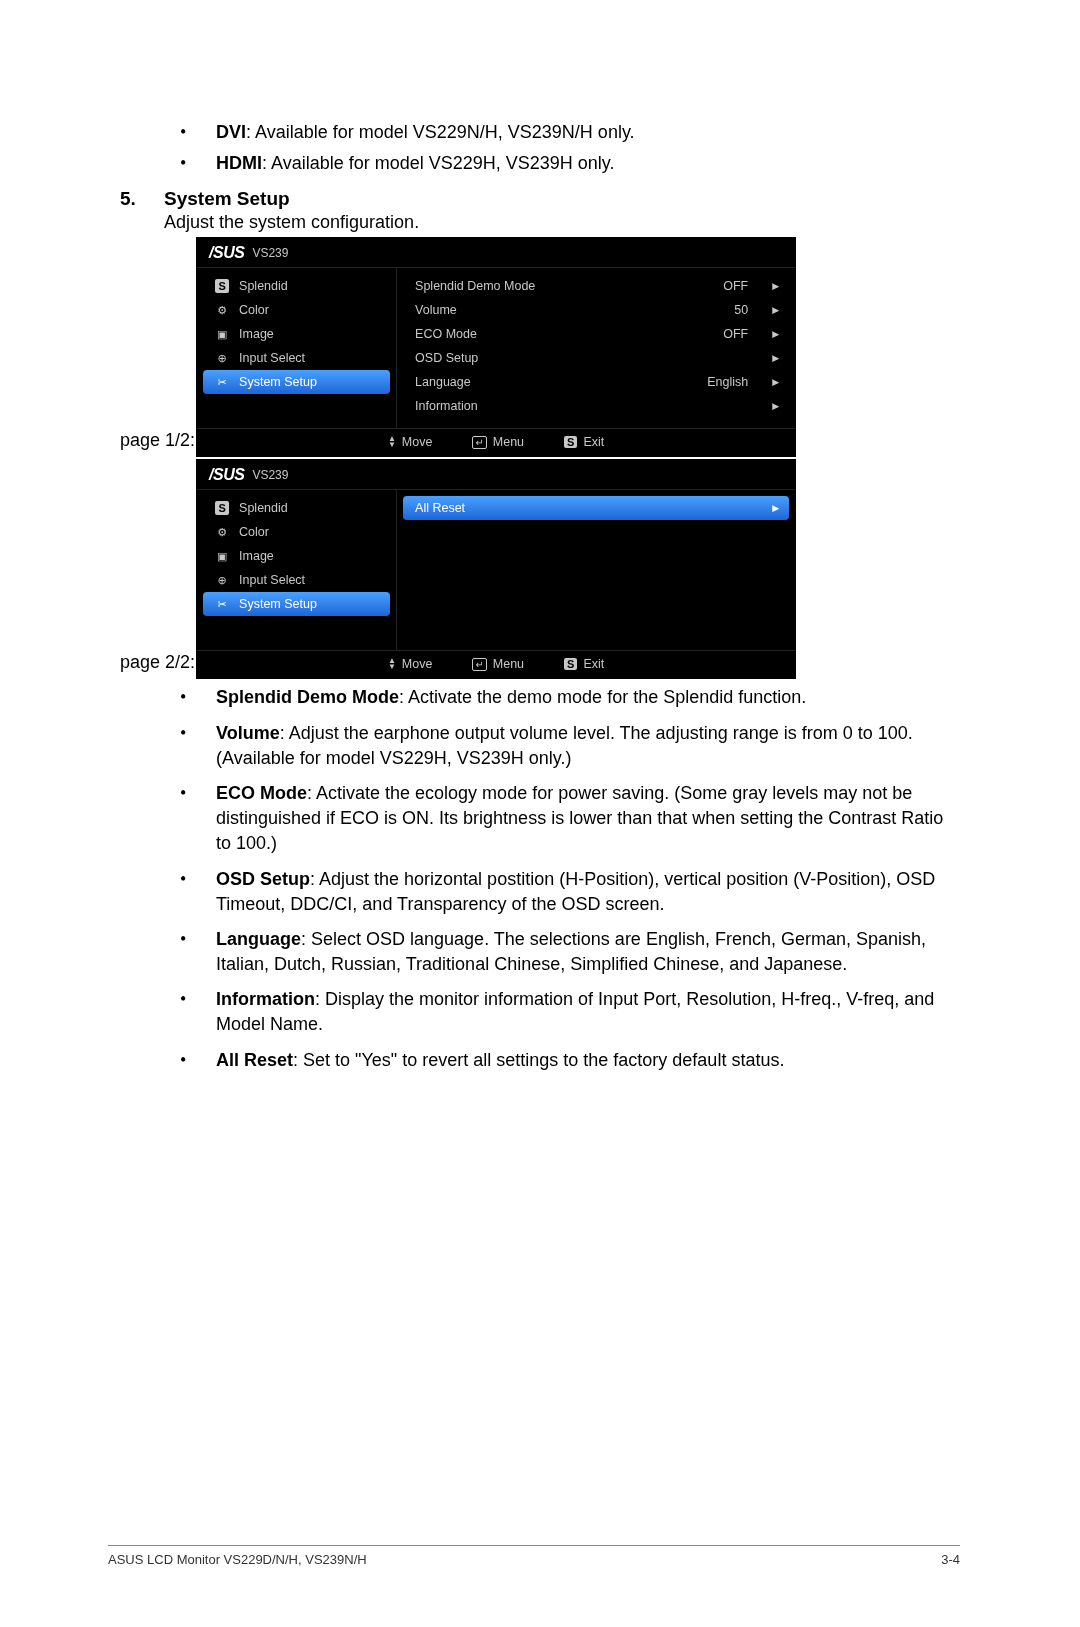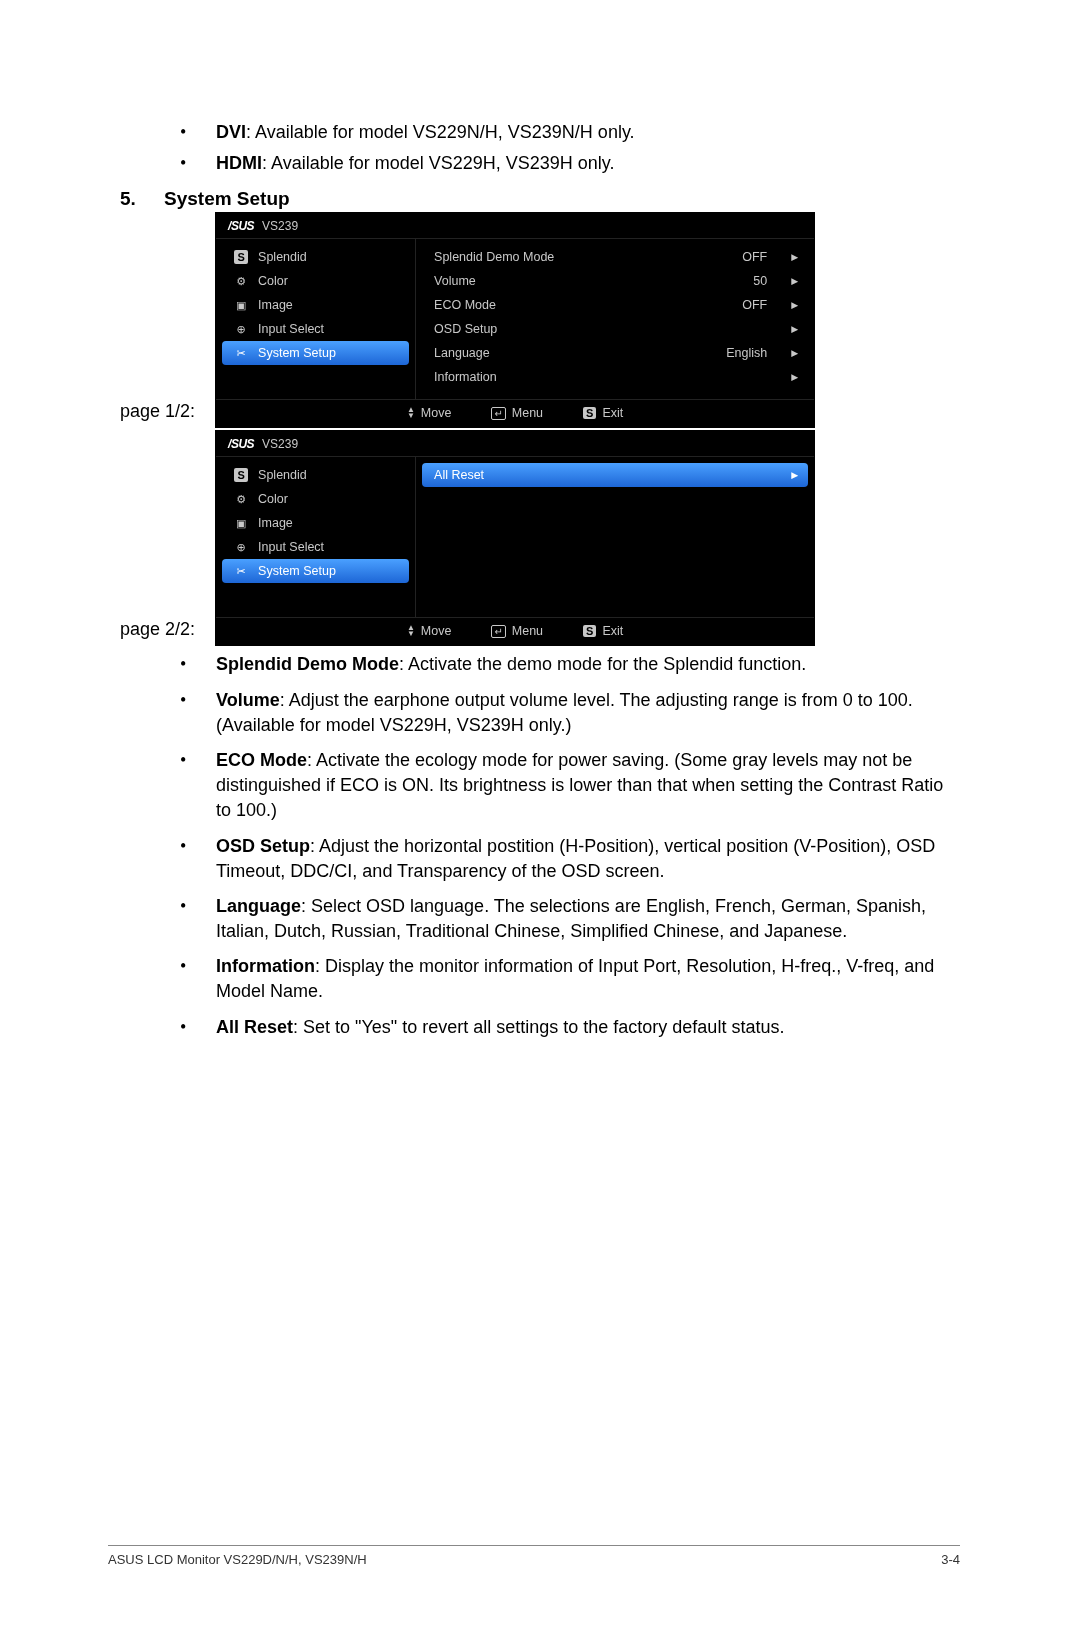--- a/index.html
+++ b/index.html
@@ -42,41 +42,41 @@
     margin-left: 44px;
     margin-bottom: 4px;
   }
   .osd-wrap {
     display: flex;
     align-items: flex-end;
     margin-bottom: 2px;
   }
   .page-label {
     font-size: 18px;
-    margin-right: 20px;
+    margin-right: 1px;
     padding-bottom: 6px;
   }
   .osd {
     width: 600px;
     background: #000;
     border: 1px solid #000;
     color: #c8c8c8;
     font-size: 12.5px;
   }
   .osd-header {
     display: flex;
     align-items: center;
     padding: 6px 12px 5px 12px;
     border-bottom: 1px solid #222;
   }
   .asus-logo {
     font-style: italic;
     font-weight: bold;
     color: #fff;
-    font-size: 12px;
+    font-size: 16px;
     margin-right: 8px;
     letter-spacing: -0.5px;
   }
   .model { color: #c8c8c8; font-size: 12px; }
   .osd-body {
     display: flex;
     min-height: 160px;
   }
   .osd-left {
     width: 200px;
@@ -181,20 +181,21 @@
     <div class="bullet-item">
       <span class="bullet-mark">•</span>
       <span class="bullet-text"><b>HDMI</b><span>: Available for model VS229H, VS239H only.</span></span>
     </div>
   </div>
 
   <div class="section-head">
     <span class="section-num">5.</span>
     <span>System Setup</span>
   </div>
+  <div class="section-desc">Adjust the system configuration.</div>
 
   <div class="osd-wrap">
     <div class="page-label">page 1/2:</div>
     <div class="osd">
       <div class="osd-header">
         <span class="asus-logo">/SUS</span>
         <span class="model">VS239</span>
       </div>
       <div class="osd-body">
         <div class="osd-left" id="menu1">

